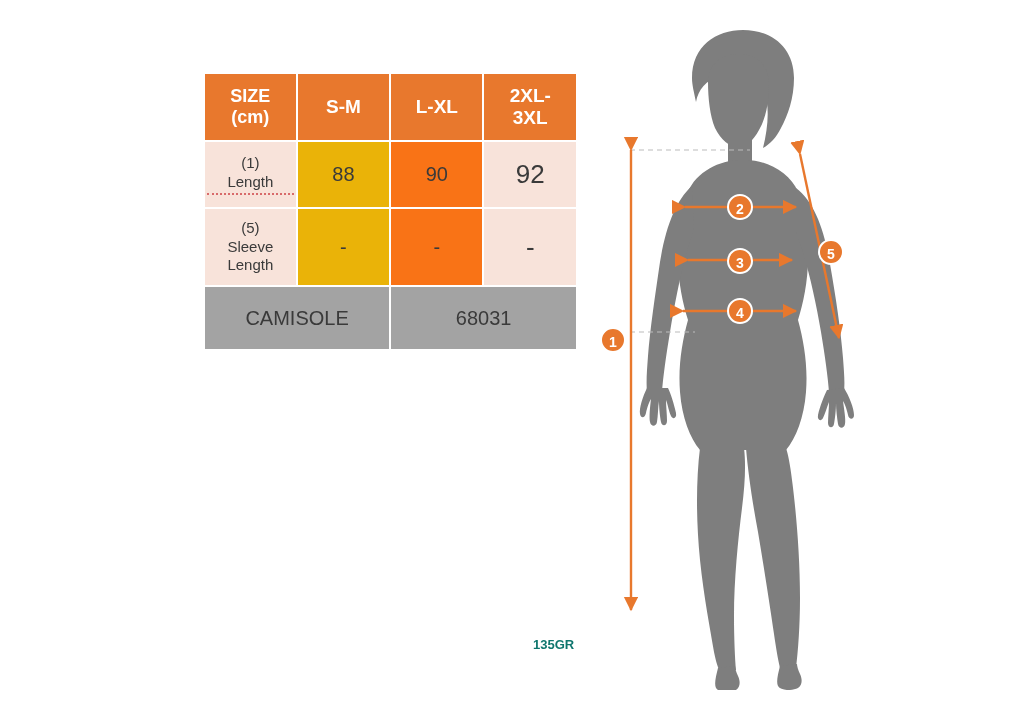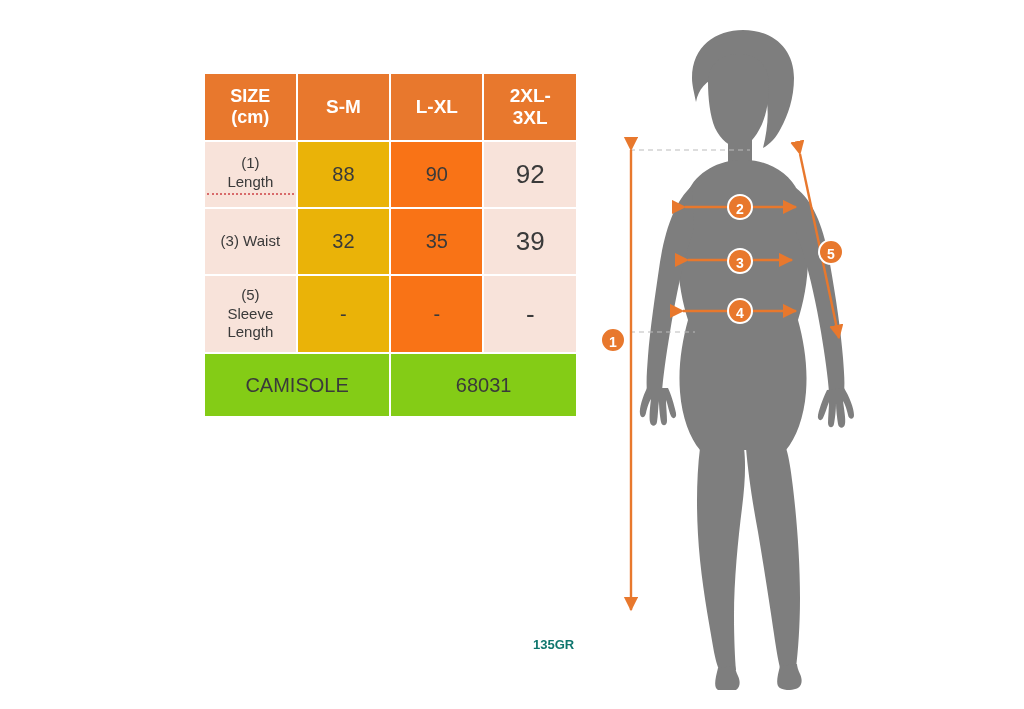--- a/index.html
+++ b/index.html
@@ -72,21 +72,21 @@
 
   
   .band {
     background: #E8782D;
     color: #ffffff;
     font-size: 19px;
     font-weight: bold;
     height: 62px;
   }
   .bandval {
-    background: #84cc16;
+    background: #a3a3a3;
     color: #3A3A3A;
     font-size: 20px;
     height: 64px;
   }
 
   
   #caption-135gr {
     position: absolute;
     left: 533px;
     top: 637px;
@@ -147,26 +147,20 @@
         <td class="rowlabel">
           <div>(1)</div>
           <div class="squiggle">Length</div>
         </td>
         <td class="cell-a">88</td>
         <td class="cell-b">90</td>
         <td class="cell-c">92</td>
       </tr>
 
 
-      <tr class="r-waist">
-        <td class="rowlabel">(3) Waist</td>
-        <td class="cell-a">32</td>
-        <td class="cell-b">35</td>
-        <td class="cell-c">39</td>
-      </tr>
 
 
       <tr class="r-sleeve">
         <td class="rowlabel">
           <div>(5)</div>
           <div>Sleeve</div>
           <div>Length</div>
         </td>
         <td class="cell-a">-</td>
         <td class="cell-b">-</td>

